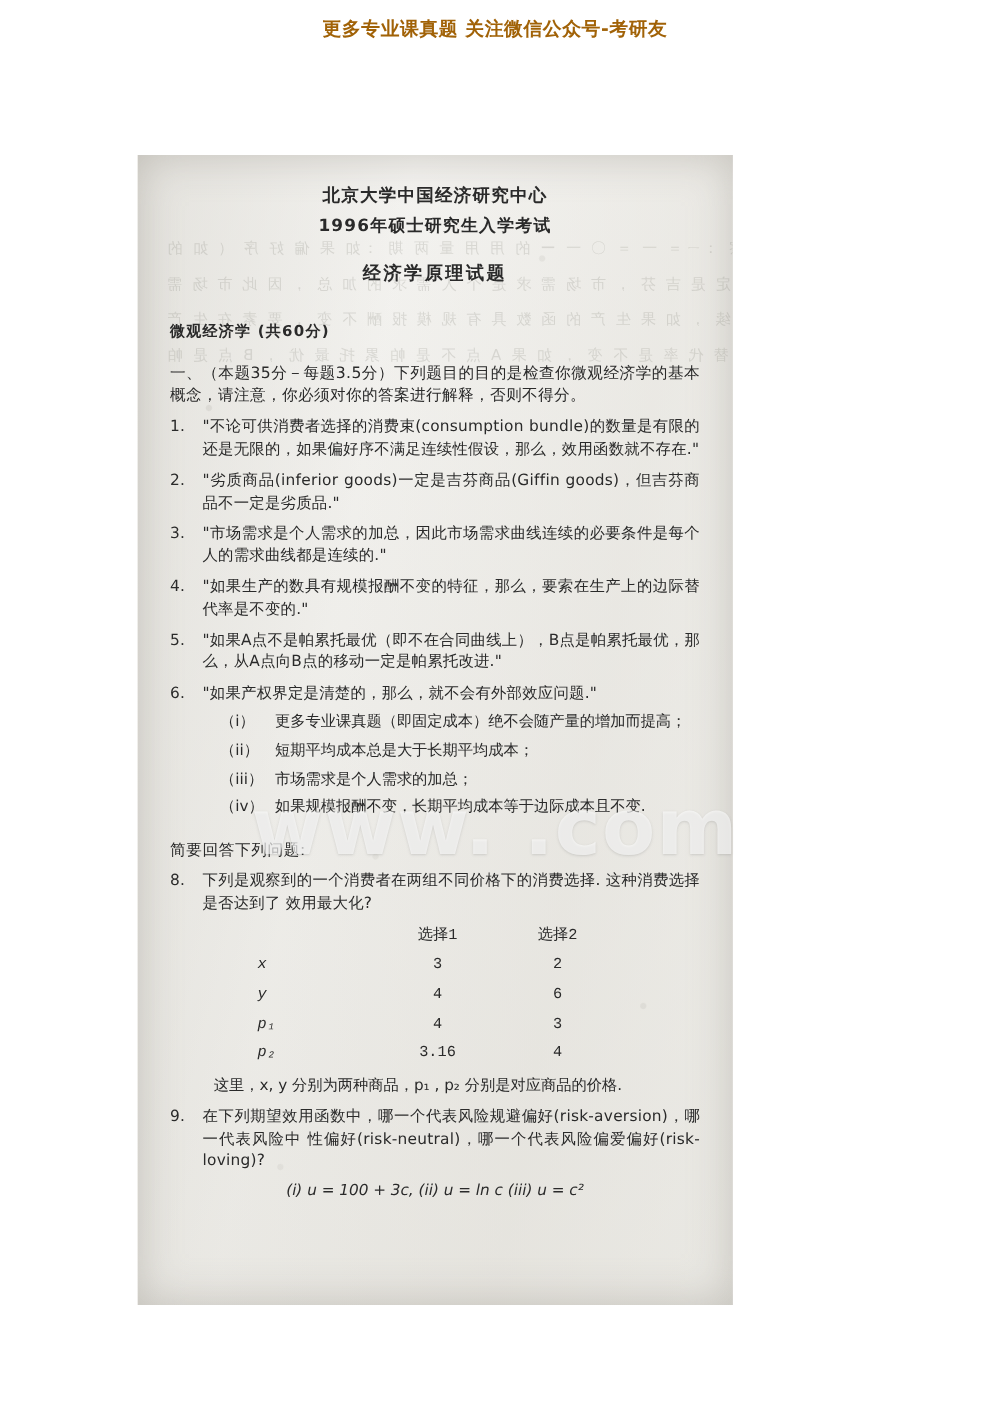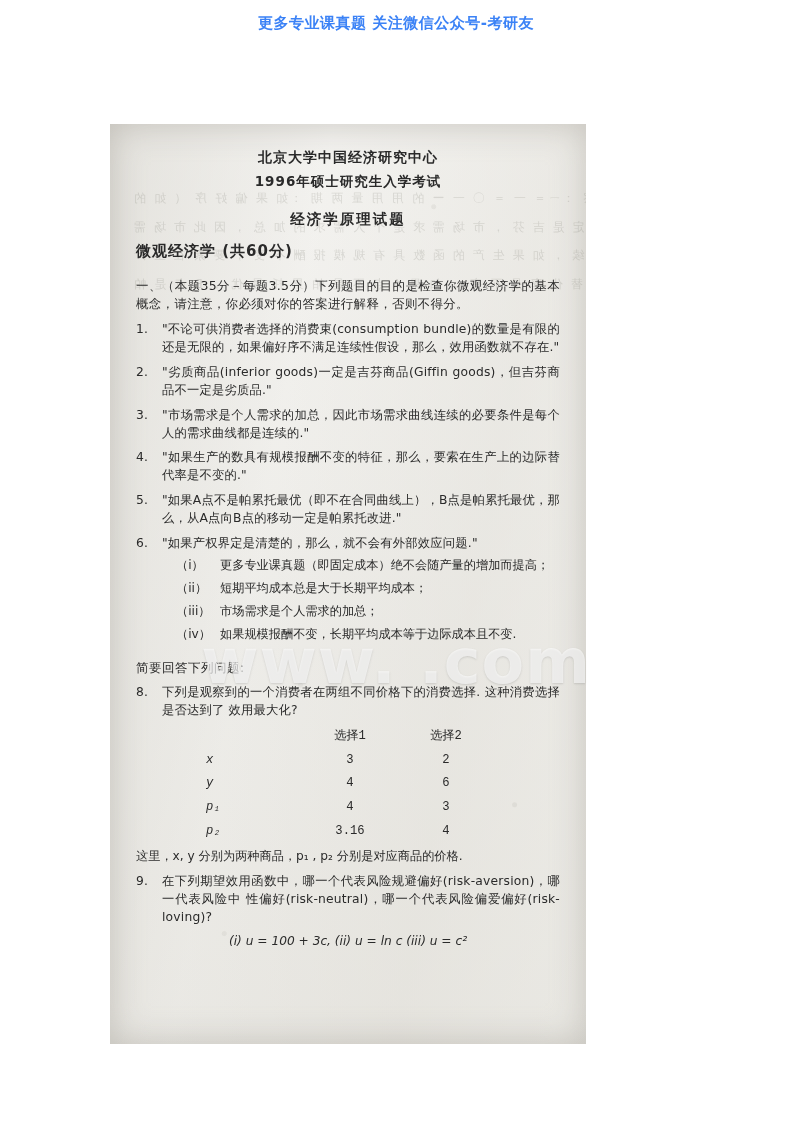--- a/index.html
+++ b/index.html
@@ -21,21 +21,21 @@
     height: 1122px;
     background: #ffffff;
   }
   
   .promo {
     position: absolute;
     left: 0;
     top: 14px;
     width: 792px;
     text-align: center;
-    color: #3b82f6;
+    color: #a16207;
     font-family: "DejaVu Sans", sans-serif;
     font-weight: bold;
     font-size: 15px;
     letter-spacing: 0.5px;
     white-space: nowrap;
   }
   
   .scan {
     position: absolute;
     left: 110px;
@@ -90,22 +90,22 @@
   }
   .head-block {
     text-align: center;
     font-weight: bold;
     line-height: 1.7;
   }
   .head-line1 { font-size: 14px; letter-spacing: 1px; }
   .head-line2 { font-size: 13.5px; letter-spacing: 1px; }
   .head-line3 { font-size: 14.5px; letter-spacing: 2px; margin-top: 14px; }
   .section-title {
-    margin-top: 10px;
-    font-size: 15px;
+    margin-top: 26px;
+    font-size: 12px;
     font-weight: bold;
     letter-spacing: 1px;
   }
   .para {
     margin-top: 14px;
     font-size: 12.5px;
     text-align: justify;
     letter-spacing: 0.3px;
   }
   .prompt {
@@ -153,20 +153,21 @@
     margin: 8px 0 0 70px;
     font-size: 12.2px;
   }
   .trow { display: flex; margin-top: 6px; font-family: Liberation Mono, monospace; }
   .tcell-label { width: 96px; font-style: italic; }
   .tcell { width: 96px; text-align: center; }
   .tcell-head { width: 96px; text-align: center; }
   .note {
     margin-top: 8px;
     font-size: 12.2px;
+    margin-left: 35px;
   }
   .formula-line {
     margin-top: 6px;
     text-align: center;
     font-size: 12.2px;
     font-style: italic;
   }
   
   .watermark {
     position: absolute;

